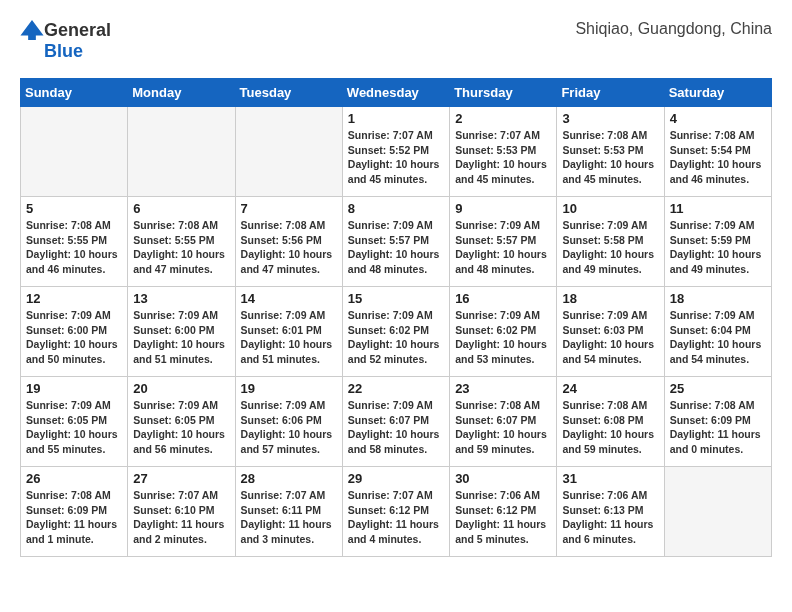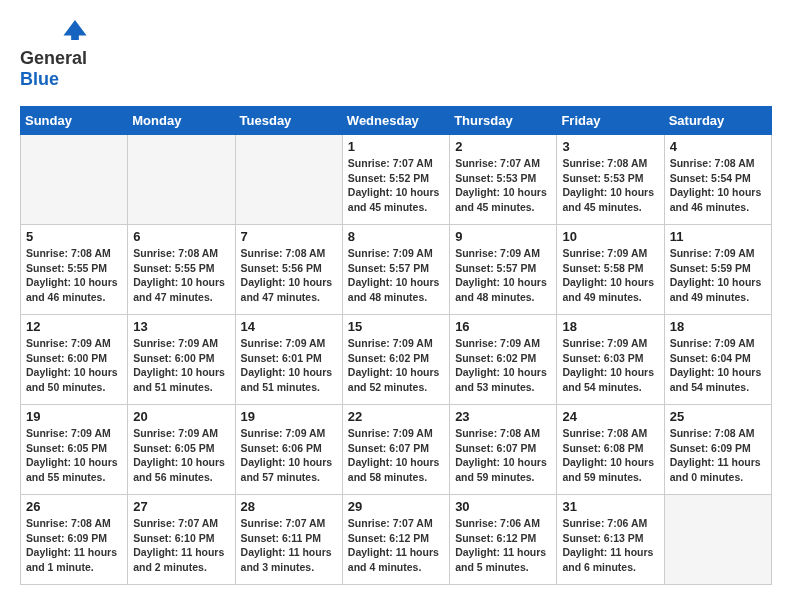--- a/index.html
+++ b/index.html
@@ -11,23 +11,22 @@
       padding: 20px;
     }
     .header {
       display: flex;
       justify-content: space-between;
       align-items: flex-start;
       margin-bottom: 16px;
     }
     .logo {
       display: flex;
-      align-items: flex-end;
-      gap: 8px;
-      flex-direction: column;
+      align-items: flex-start;
+      gap: 0;
     }
     .logo-text-general {
       font-size: 18px;
       font-weight: bold;
       color: #333;
     }
     .logo-text-blue {
       font-size: 18px;
       font-weight: bold;
       color: #1565c0;
@@ -95,20 +94,21 @@
   <div class="logo">
     <svg class="logo-icon" viewBox="0 0 30 26" xmlns="http://www.w3.org/2000/svg">
       <polygon points="15,0 30,20 20,20 20,26 10,26 10,20 0,20" fill="#1565c0"></polygon>
     </svg>
     <div>
       <span class="logo-text-general">General</span><br>
       <span class="logo-text-blue">Blue</span>
     </div>
   </div>
   <div class="title-block">
+    <div class="title-location">Shiqiao, Guangdong, China</div>
   </div>
 </div>
 
 <table class="calendar">
   <thead>
     <tr>
     <th>Sunday</th>
         <th>Monday</th>
         <th>Tuesday</th>
         <th>Wednesday</th>

